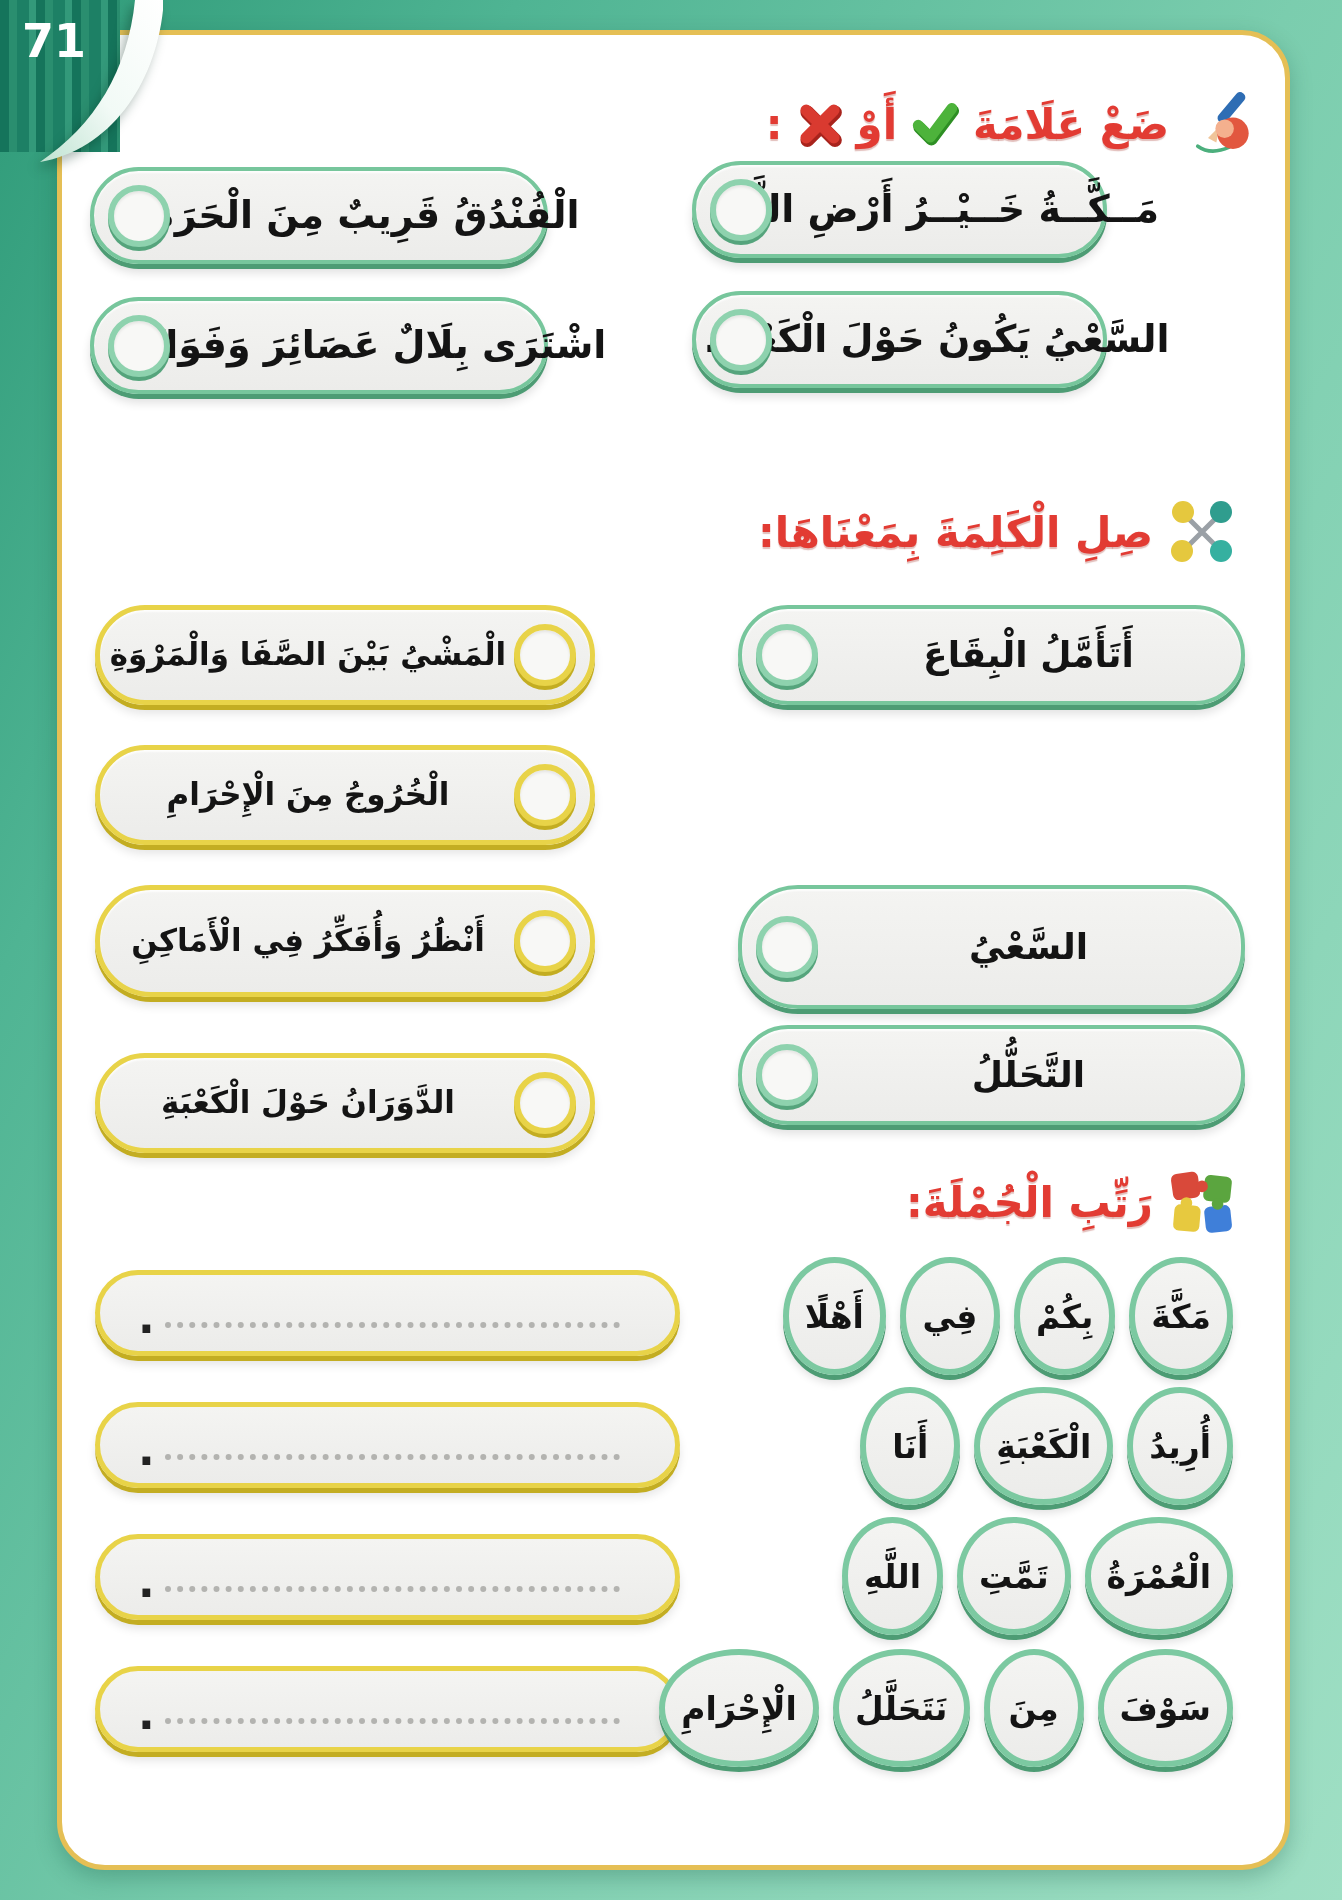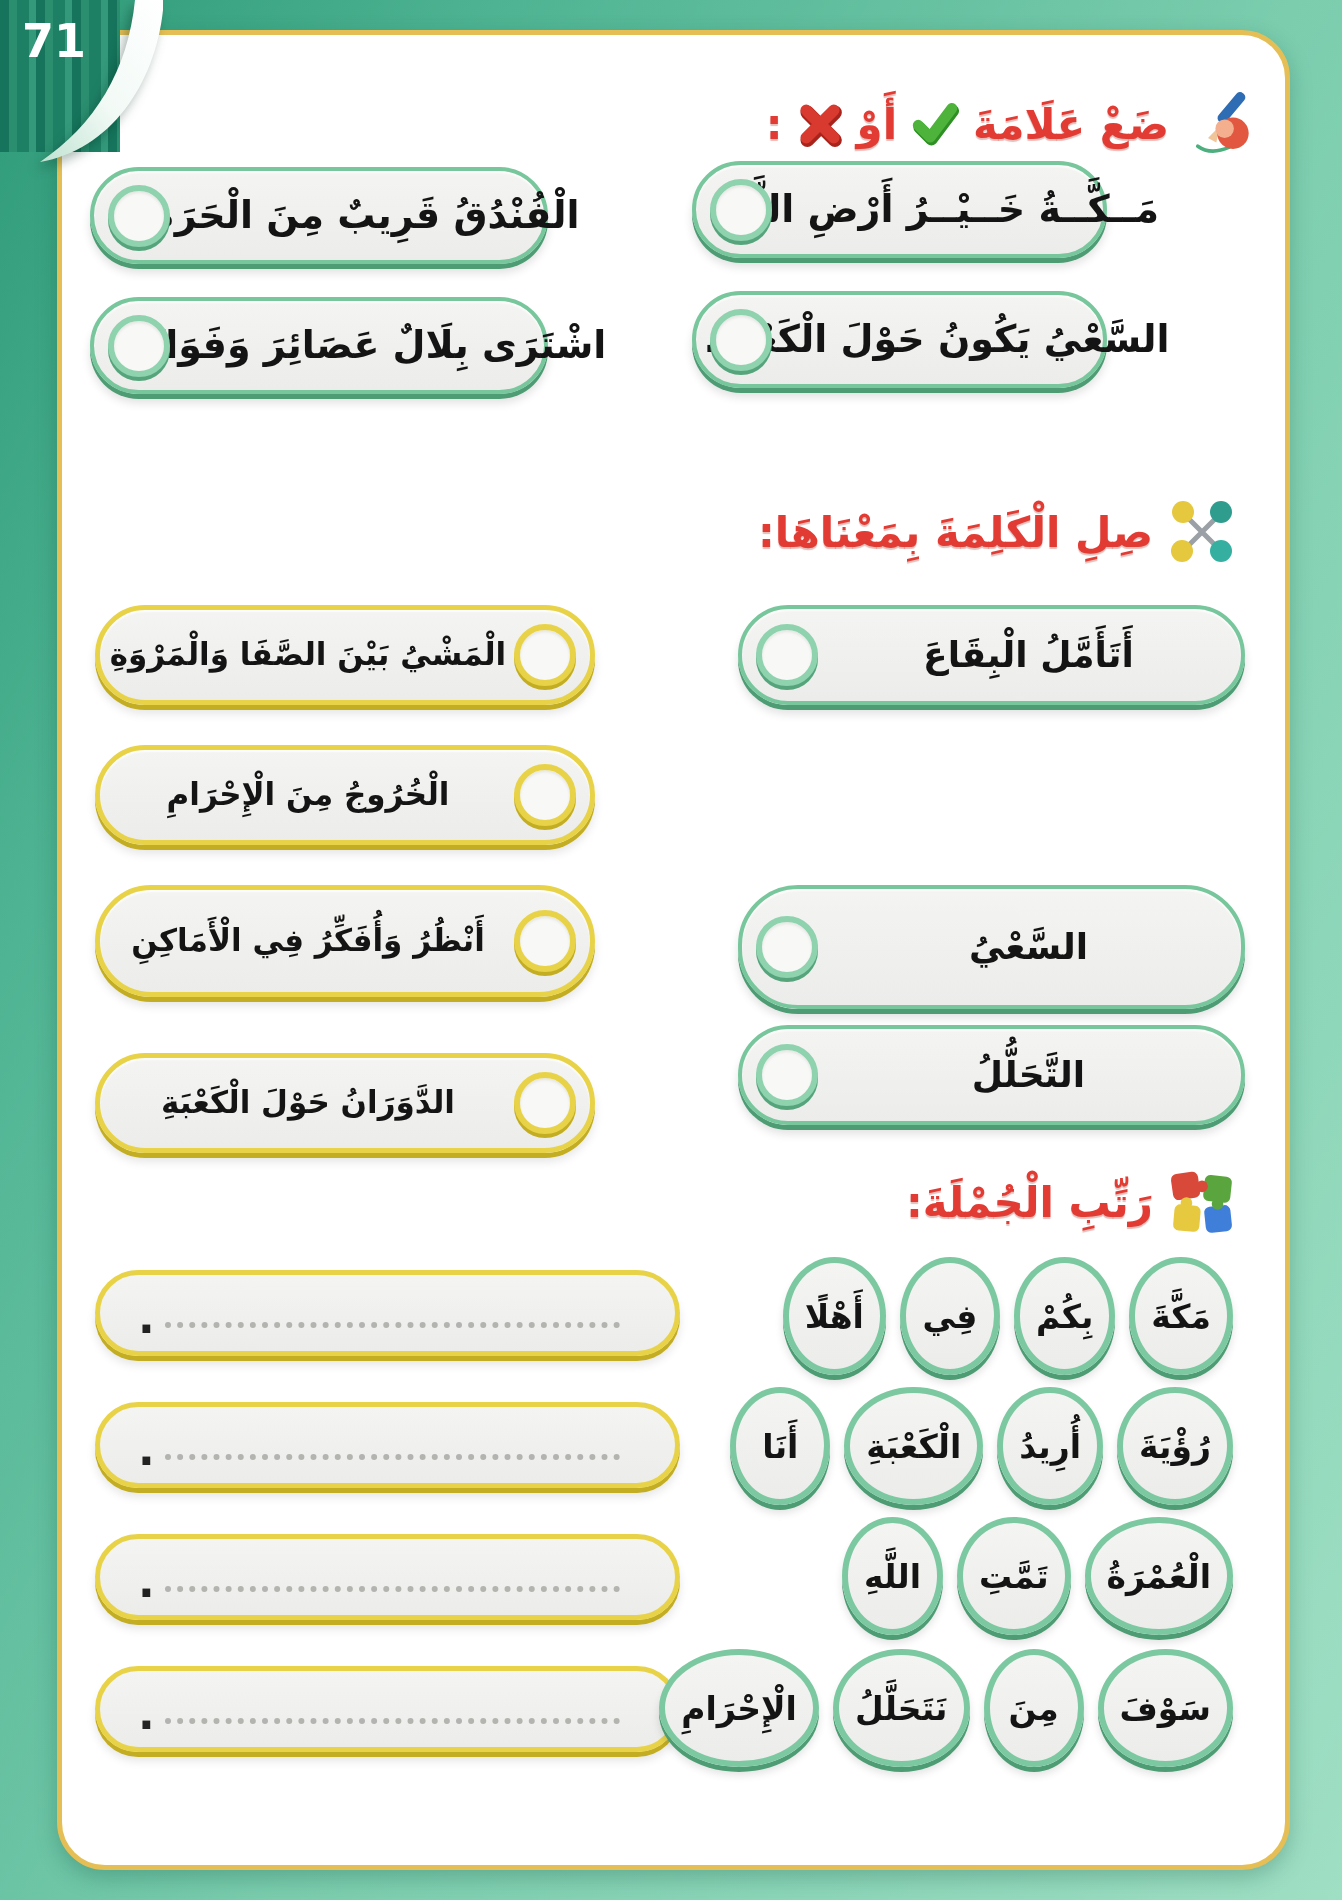--- a/index.html
+++ b/index.html
@@ -197,21 +197,20 @@
     <div class="word-circle">بِكُمْ</div>
     <div class="word-circle">فِي</div>
     <div class="word-circle">أَهْلًا</div>
   </div>
 
   <div class="ans-pill" style="top:1367px;">
     <span class="dots"></span>
     <span class="period">.</span>
   </div>
   <div class="word-row" style="top:1352px;">
-    <div class="word-circle">رُؤْيَةَ</div>
     <div class="word-circle">أُرِيدُ</div>
     <div class="word-circle">الْكَعْبَةِ</div>
     <div class="word-circle">أَنَا</div>
   </div>
 
   <div class="ans-pill" style="top:1499px;">
     <span class="dots"></span>
     <span class="period">.</span>
   </div>
   <div class="word-row" style="top:1482px;">

